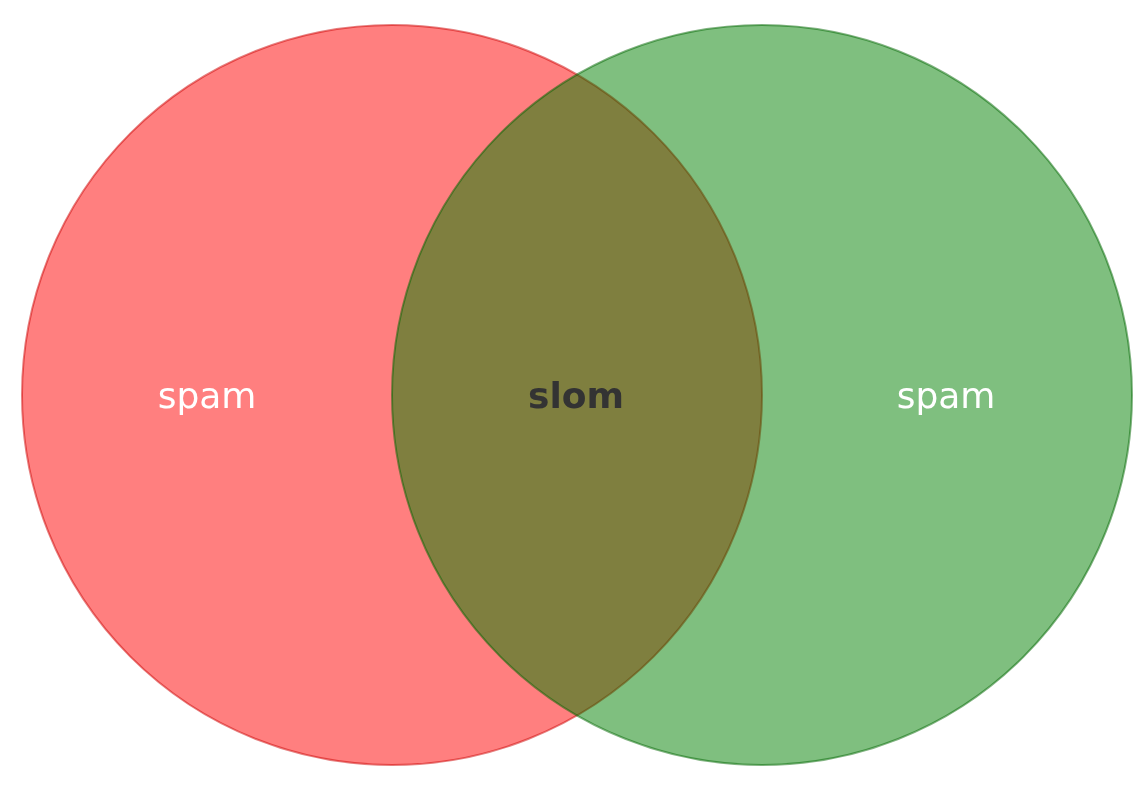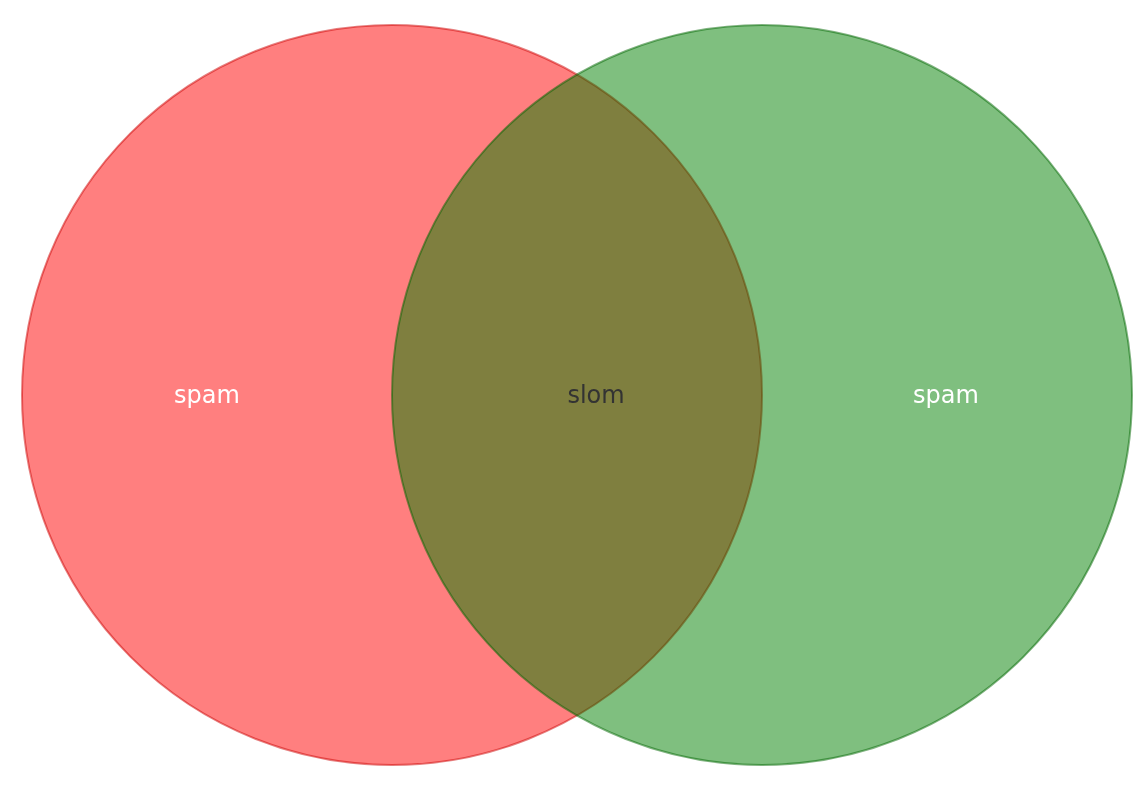--- a/index.html
+++ b/index.html
@@ -1,22 +1,22 @@
 <!DOCTYPE html>
 <html><head>
 <meta charset="utf-8">
 <style>
   html, body { margin:0; padding:0; background:#ffffff; }
   body { width:1145px; height:795px; overflow:hidden; position:relative; font-family:"DejaVu Sans", sans-serif; }
   svg { position:absolute; left:0; top:0; }
-  .lbl { position:absolute; font-size:24px; transform:translate(-50%,-50%); white-space:nowrap; }
+  .lbl { position:absolute; font-size:36px; transform:translate(-50%,-50%); white-space:nowrap; }
 </style>
 </head>
 <body>
 
 <svg width="1145" height="795">
   <circle cx="392" cy="395" r="370" fill="#ff0000" fill-opacity="0.5" stroke="#cc0000" stroke-opacity="0.5" stroke-width="2"></circle>
   <circle cx="762" cy="395" r="370" fill="#008000" fill-opacity="0.5" stroke="#006600" stroke-opacity="0.5" stroke-width="2"></circle>
 </svg>
 
 <div class="lbl" style="left:207px;top:395px;color:#ffffff;">spam</div>
-<div class="lbl" style="left:596px;top:395px;color:#333333;">slom</div>
+<div class="lbl" style="left:576px;top:395px;color:#333333;font-weight:bold;">slom</div>
 <div class="lbl" style="left:946px;top:395px;color:#ffffff;">spam</div>
 
 </body></html>

